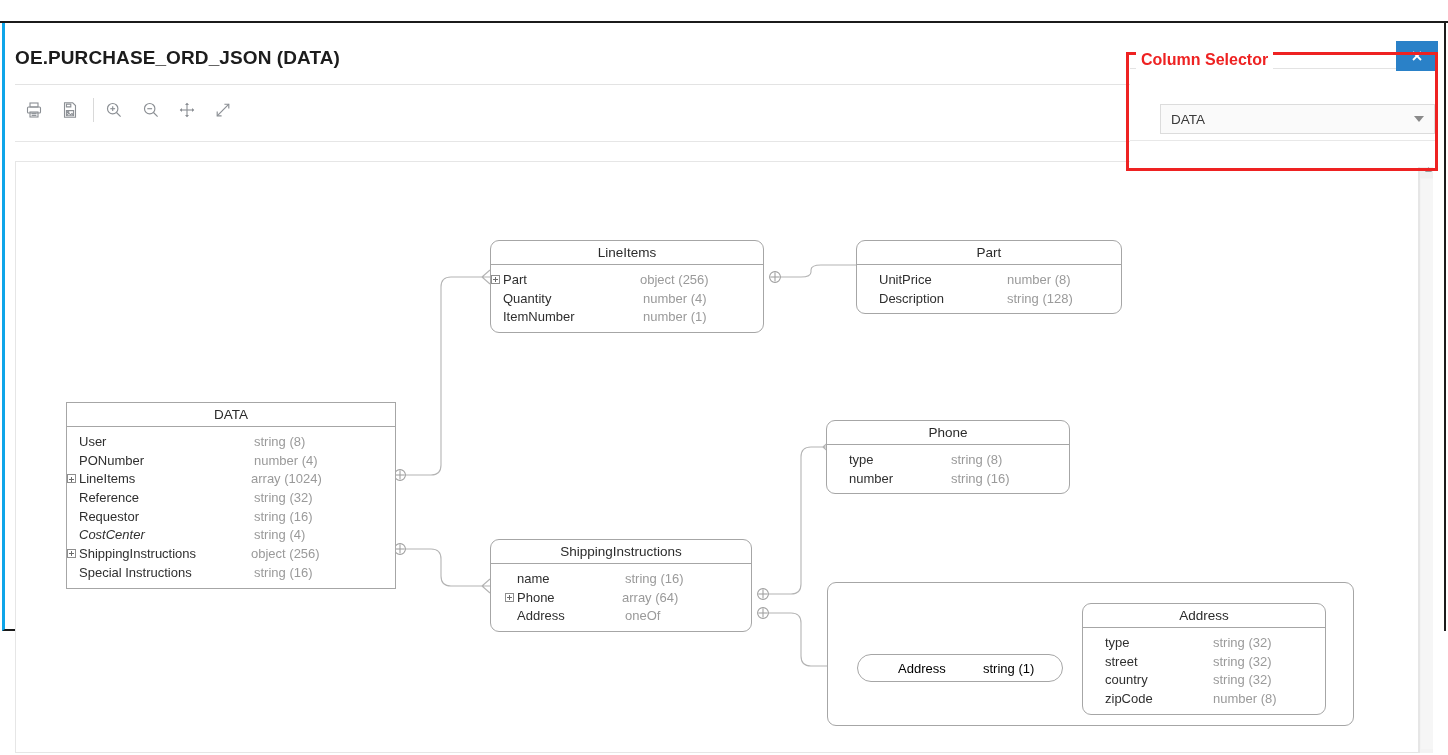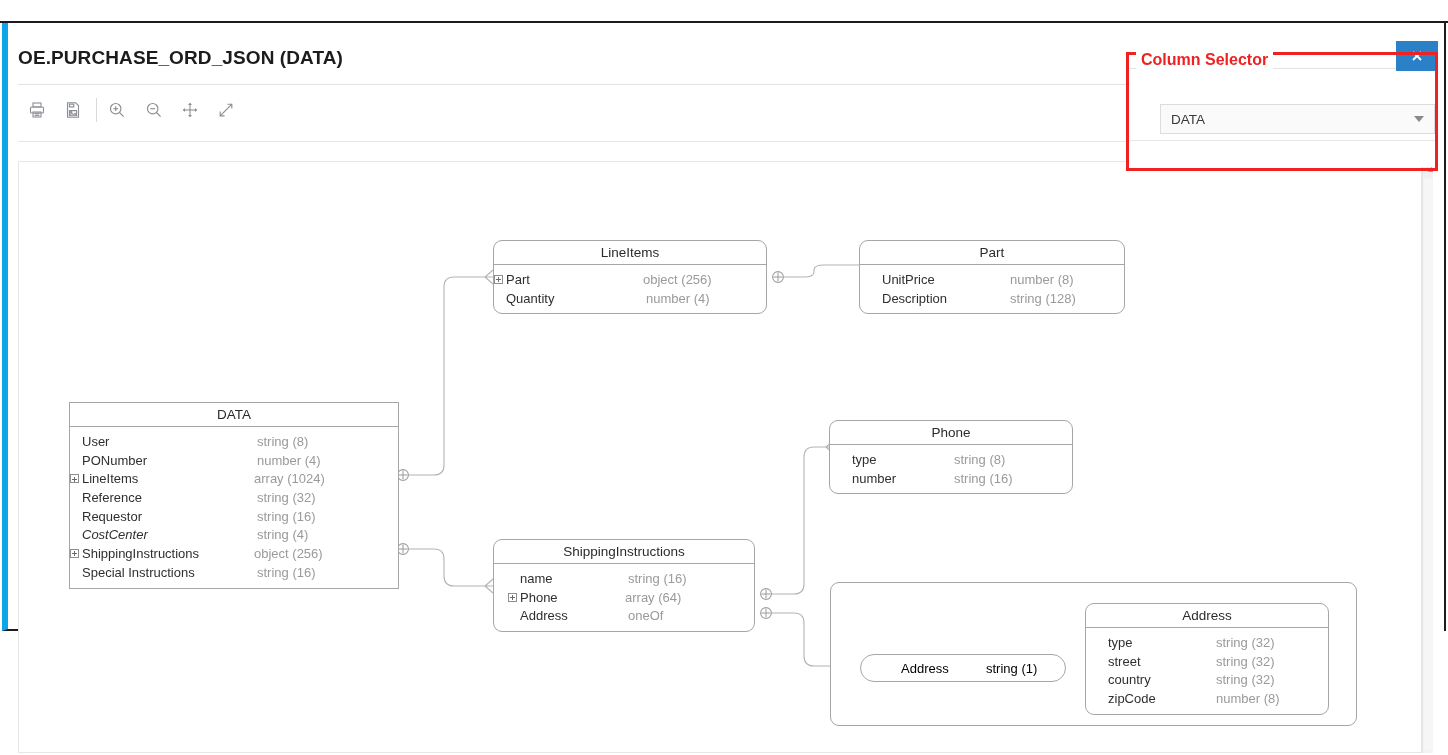--- a/index.html
+++ b/index.html
@@ -13,21 +13,21 @@
   #root { position: relative; width: 1448px; height: 755px; background:#fff; }
 
   
   .top-strip { position:absolute; left:0; top:0; width:1448px; height:21px; background:#fff; }
   .top-rule  { position:absolute; left:0; top:21px; width:1448px; height:2px; background:#1b1b1b; }
 
   
   .window {
     position:absolute; left:2px; top:23px; width:1444px; height:608px;
     background:#fff;
-    border-left:6px solid #0ea5e9;
+    border-left:3px solid #0ea5e9;
     border-right:2px solid #1b1b1b;
     border-bottom:2px solid #1b1b1b;
   }
 
   
   .page-title {
     position:absolute; left:10px; top:24px;
     font-size:19px; font-weight:bold; color:#1c1c1c;
     letter-spacing:.1px;
     font-family:"Liberation Sans", sans-serif;
@@ -336,20 +336,25 @@
           <div class="entity-rows">
             <div class="row">
               <span class="expander"></span>
               <span class="rname" style="width:137px;">Part</span>
               <span class="rtype">object (256)</span>
             </div>
             <div class="row">
               <span class="pad-noexp"></span>
               <span class="rname" style="width:140px;">Quantity</span>
               <span class="rtype">number (4)</span>
+            </div>
+            <div class="row">
+              <span class="pad-noexp"></span>
+              <span class="rname" style="width:140px;">ItemNumber</span>
+              <span class="rtype">number (1)</span>
             </div>
           </div>
         </div>
 
         <div class="entity" style="left:840px; top:78px; width:266px;">
           <div class="entity-title">Part</div>
           <div class="entity-rows">
             <div class="row">
               <span class="pad-noexp" style="width:22px;"></span>
               <span class="rname" style="width:128px;">UnitPrice</span>

